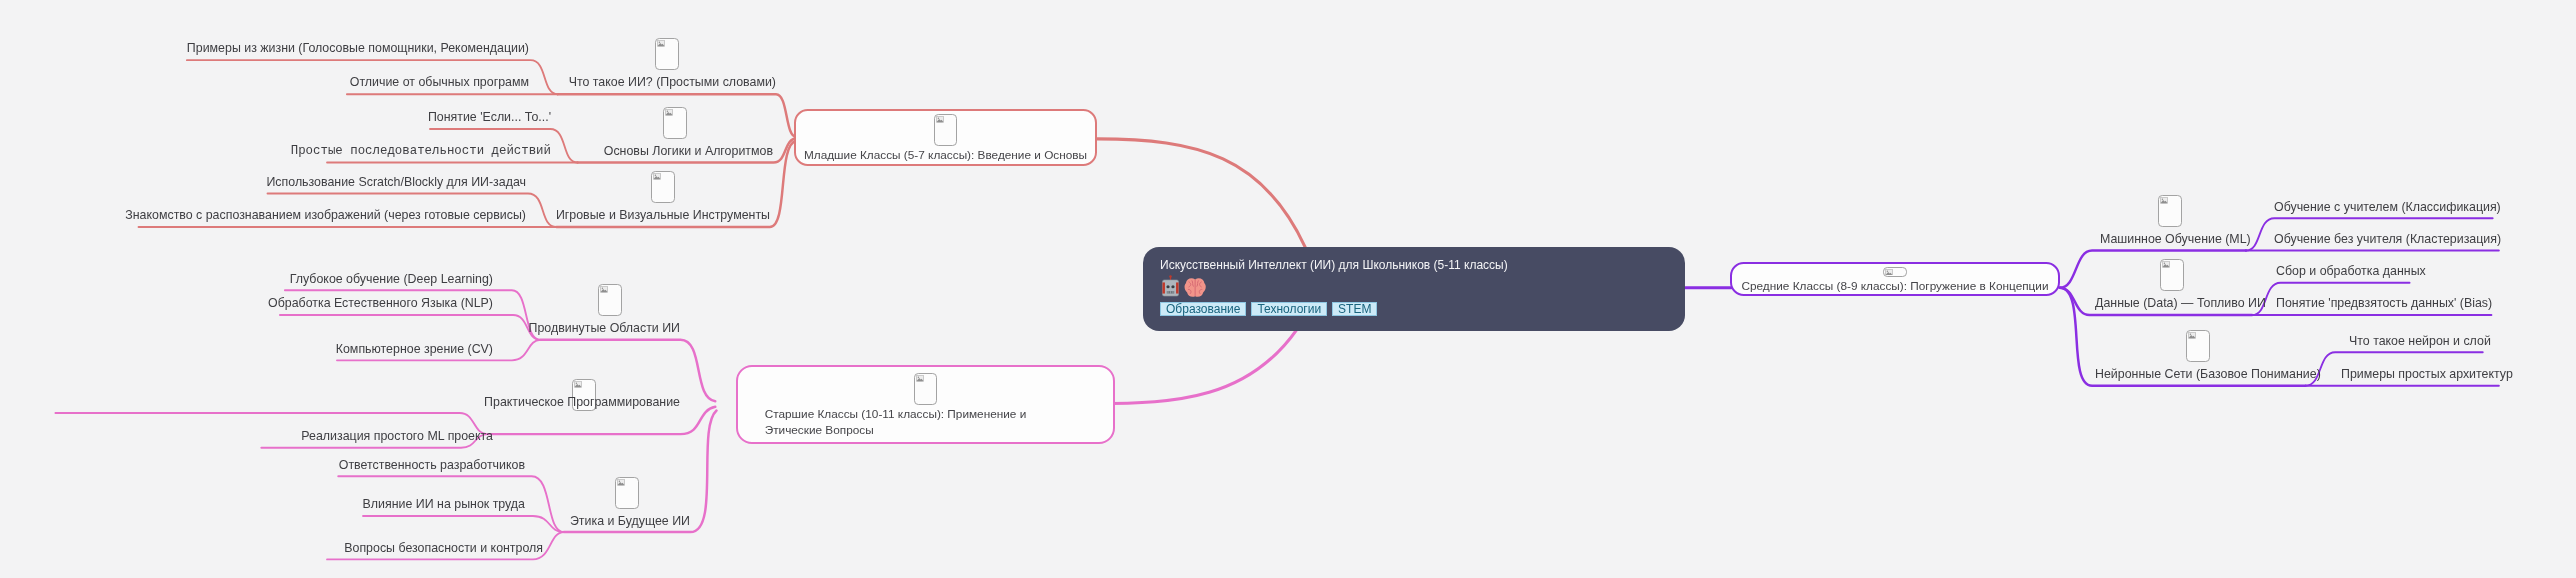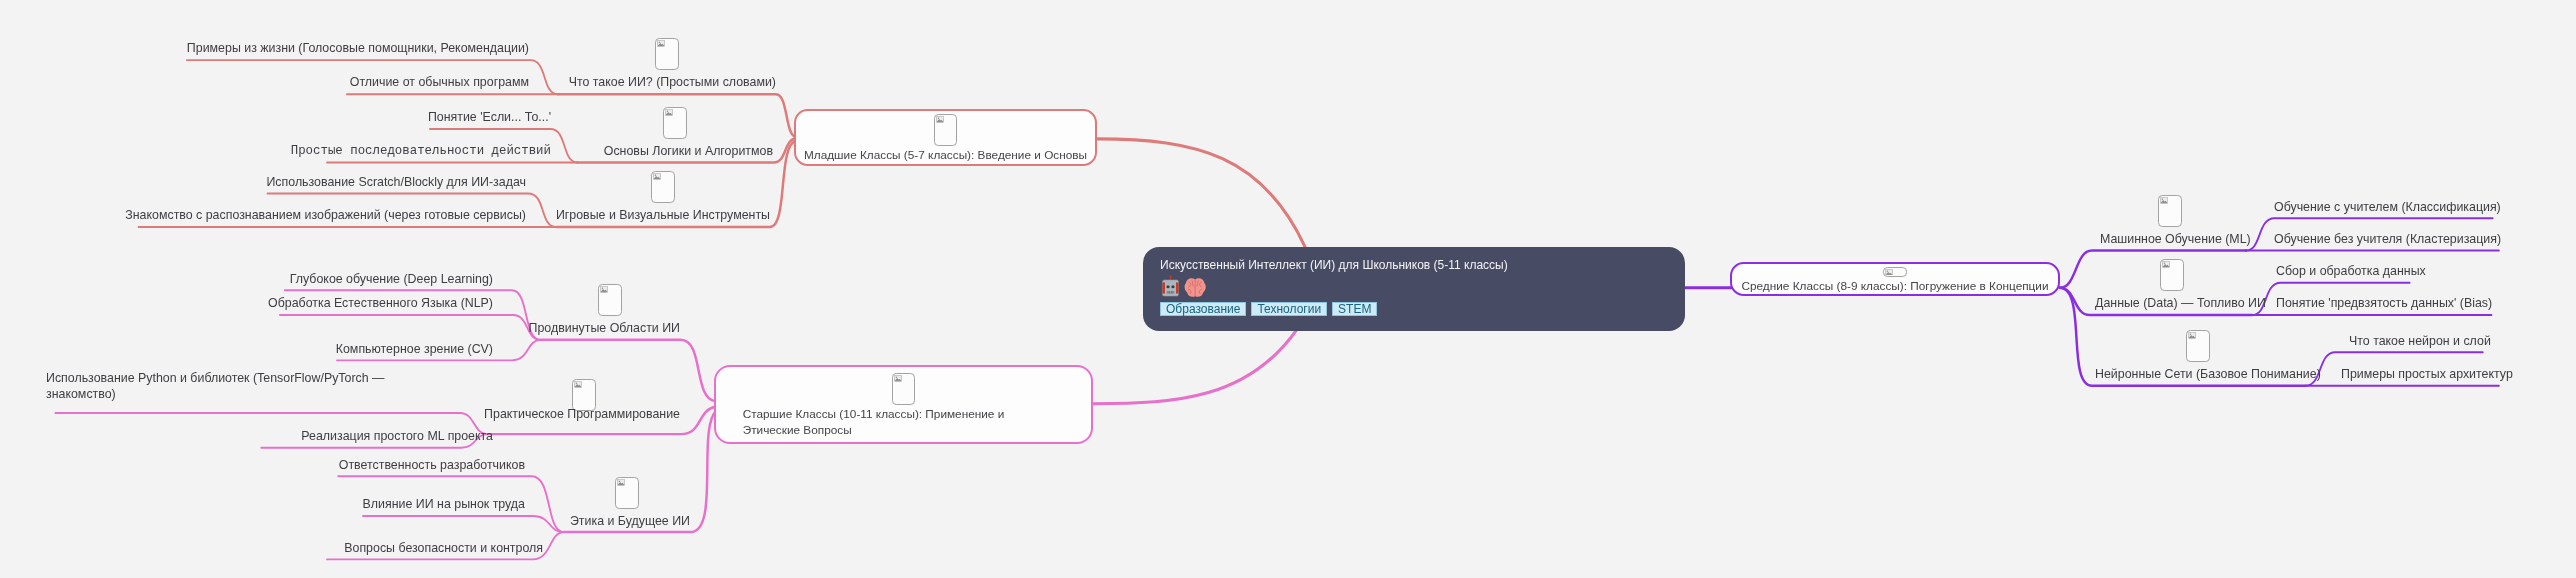--- a/index.html
+++ b/index.html
@@ -11,21 +11,21 @@
   .t{position:absolute;font-size:12.4px;line-height:16px;color:#3e3e42;white-space:nowrap;}
   .t.ra{text-align:right;}
   .t.wrap{white-space:normal;}
 
   
   .node{position:absolute;background:#fdfdfd;border-radius:13.7px;display:flex;flex-direction:column;
         align-items:center;justify-content:center;box-sizing:border-box;}
   .node .node-label{font-size:11.8px;line-height:16px;color:#454549;text-align:center;padding:0 6.2px;}
   .node.salmon{border:2.5px solid #dd7a7a;}
   .node.purple{border:2.5px solid #8a2ee2;}
-  .node.pink{border:2.5px solid #e770ca;}
+  .node.pink{border:2.5px solid #e770ca;margin-left:22px;}
   .node.senior .node-label{text-align:left;padding:0 11.2px;}
 
   
   .imgph{width:23.6px;height:32px;background:#fcfcfc;border:1.2px solid #a3a3a3;border-radius:4.3px;
          box-sizing:border-box;position:relative;}
   .imgph.abs{position:absolute;}
   .imgph svg{position:absolute;left:1.2px;top:1.2px;}
   .node .imgph{margin:2.5px 0 1.2px 0;}
 
   
@@ -235,22 +235,21 @@
         <circle cx="4.2" cy="4" r="1.3" fill="#8f8f8f"></circle>
         <path d="M1 10.5 L5.5 5.5 L8 8 L9.8 6.4 L13 10.5 Z" fill="#8f8f8f"></path>
       </svg>
   </div>
 
   <div class="t ra" style="right:1896px;top:320px;">Продвинутые Области ИИ</div>
   <div class="t ra" style="right:2083px;top:271px;">Глубокое обучение (Deep Learning)</div>
   <div class="t ra" style="right:2083px;top:295px;">Обработка Естественного Языка (NLP)</div>
   <div class="t ra" style="right:2083px;top:341px;">Компьютерное зрение (CV)</div>
 
-  <div class="t ra" style="right:1896px;top:406px;">Практическое Программирование</div>
-  <div class="t wrap" style="left:46px;top:370px;width:348px;">Использование Python и библиотек (TensorFlow/PyTorch — знакомство)</div>
+  <div class="t ra" style="right:1896px;top:394px;">Практическое Программирование</div>
   <div class="t ra" style="right:2083px;top:428px;">Реализация простого ML проекта</div>
 
   <div class="t ra" style="right:1886px;top:513px;margin-left:28px;">Этика и Будущее ИИ</div>
   <div class="t ra" style="right:2051px;top:457px;">Ответственность разработчиков</div>
   <div class="t ra" style="right:2051px;top:496px;">Влияние ИИ на рынок труда</div>
   <div class="t ra" style="right:2033px;top:540px;">Вопросы безопасности и контроля</div>
 
 </div>
 
 

